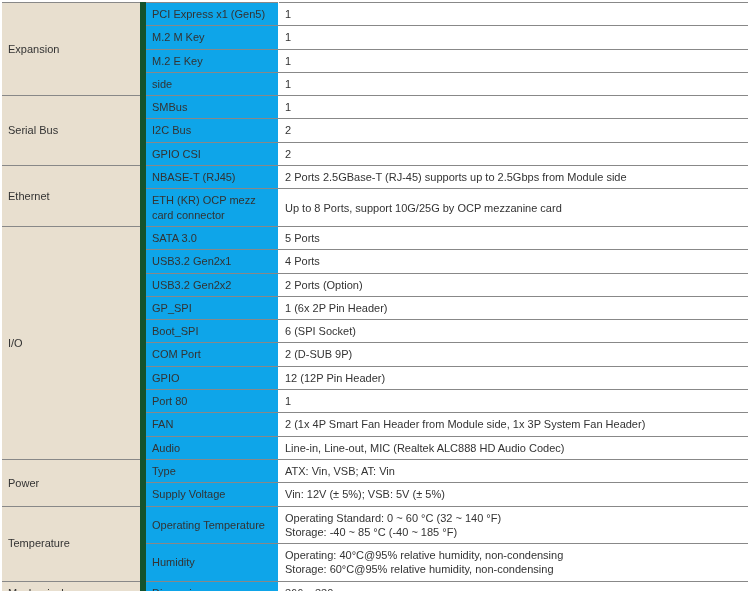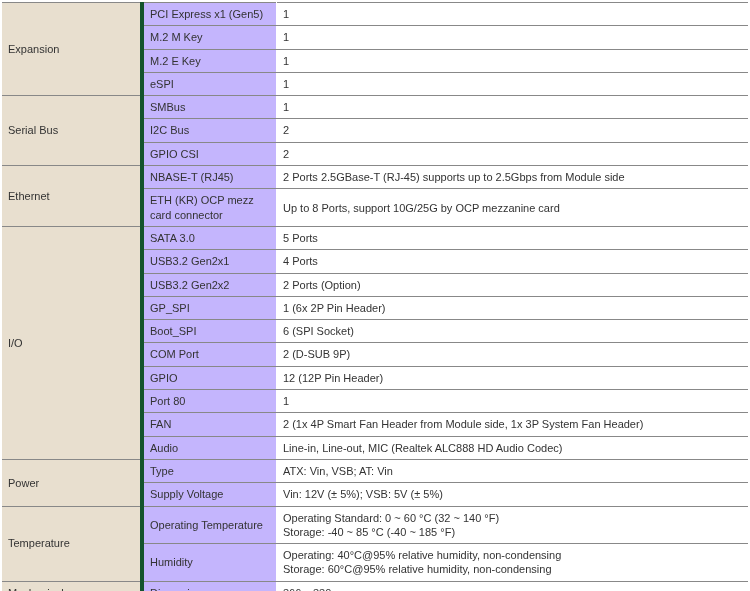--- a/index.html
+++ b/index.html
@@ -1,20 +1,20 @@
 <!DOCTYPE html>
 <html><head>
 <meta charset="utf-8">
 <style>
   body{margin:0;font-family:Arial,Helvetica,sans-serif;font-size:11px;color:#333;background:#fff;width:750px}
   .wrap{padding:2px 2px 0 2px}
   table{border-collapse:collapse;width:100%}
   td{border-top:1px solid #888;border-bottom:1px solid #888;padding:4px 6px;vertical-align:middle;line-height:1.3}
-  td.cat{width:126px;background:#e8dfcf;border-right:4px solid #14532d}
-  td.sub{width:120px;background:#c4b5fd;border-right:1px solid #fff}
+  td.cat{width:126px;background:#e8dfcf;border-right:6px solid #14532d}
+  td.sub{width:120px;background:#0ea5e9;border-right:1px solid #fff}
   td.val{background:#fff}
   .multiline{white-space:pre-line}
 </style>
 </head>
 <body>
 
 <div class="wrap">
   <table>
       <tbody id="tb">
         <tr>
@@ -24,21 +24,21 @@
         </tr>
         <tr>
           <td class="sub">M.2 M Key</td>
           <td class="val multiline">1</td>
         </tr>
         <tr>
           <td class="sub">M.2 E Key</td>
           <td class="val multiline">1</td>
         </tr>
         <tr>
-          <td class="sub">eSPI</td>
+          <td class="sub">side</td>
           <td class="val multiline">1</td>
         </tr>
         <tr>
           <td class="cat" rowspan="3">Serial Bus</td>
           <td class="sub">SMBus</td>
           <td class="val multiline">1</td>
         </tr>
         <tr>
           <td class="sub">I2C Bus</td>
           <td class="val multiline">2</td>

